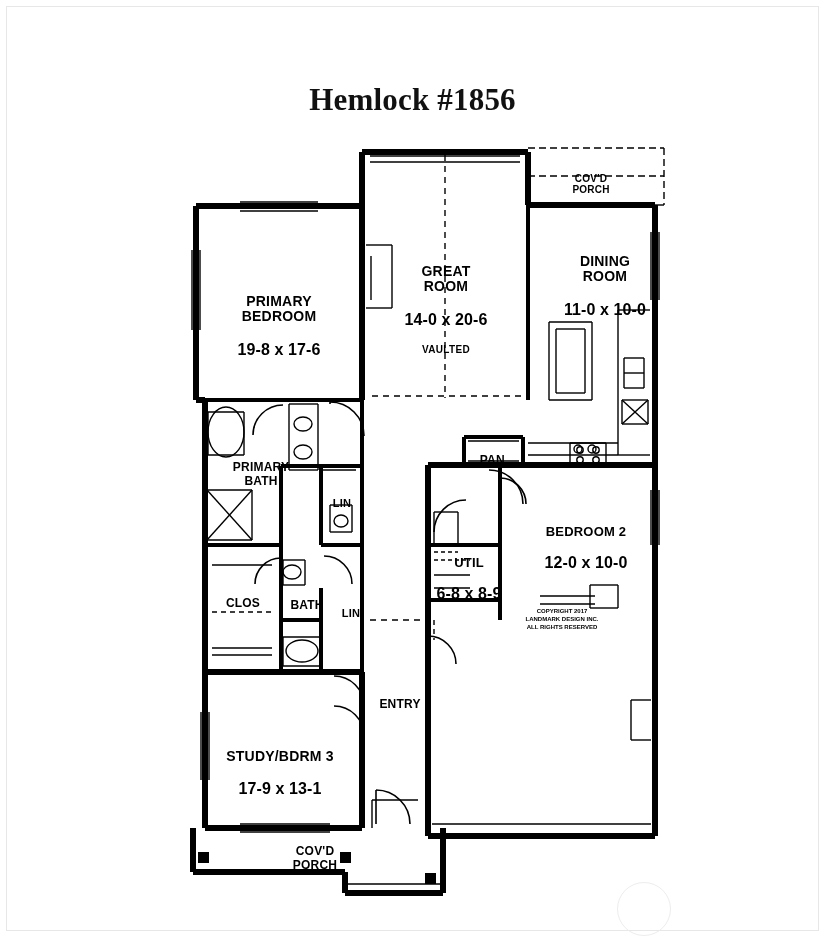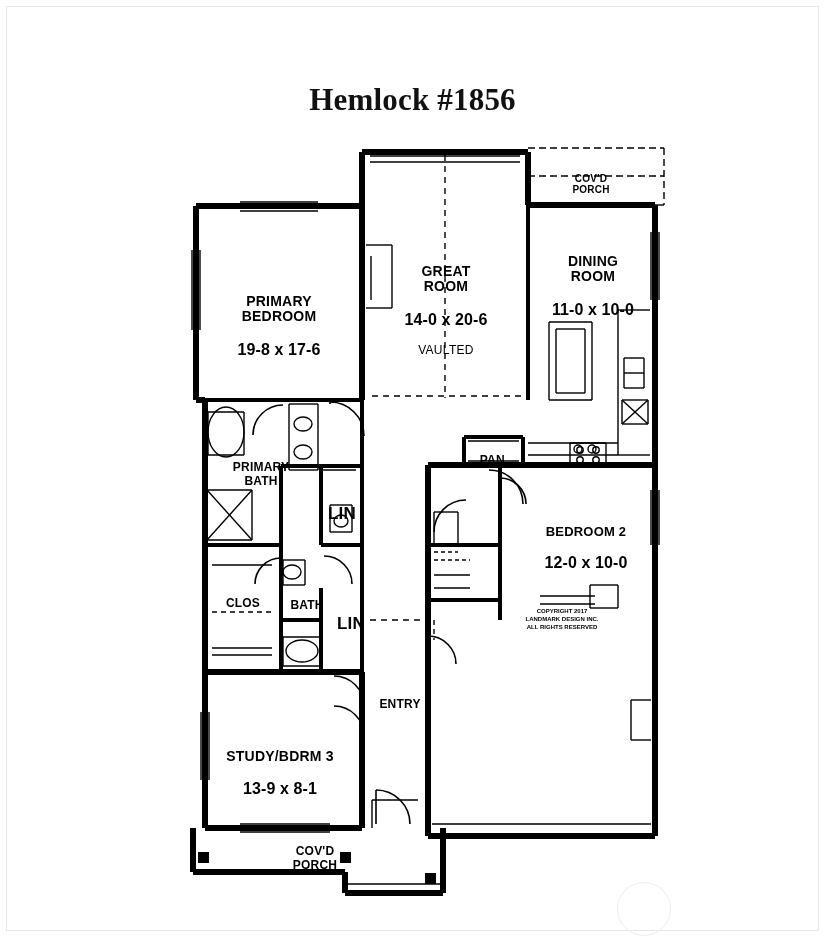--- a/index.html
+++ b/index.html
@@ -62,28 +62,28 @@
     display: block;
     font-size: 16px;
     font-weight: bold;
     letter-spacing: 0.1px;
   }
   .name {
     display: block;
   }
   .sub {
     display: block;
-    font-size: 12px;
-    font-weight: normal;
+    font-size: 10px;
+    font-weight: bold;
     letter-spacing: 0.3px;
   }
   .lbl-13 { font-size: 13px; }
   .lbl-14 { font-size: 14px; }
   .lbl-12 { font-size: 12px; }
-  .lbl-11 { font-size: 17px; }
+  .lbl-11 { font-size: 11px; }
   .lbl-10 { font-size: 10px; }
   #copyright {
     position: absolute;
     left: 508px;
     top: 607px;
     width: 108px;
     text-align: center;
     font-size: 6px;
     font-weight: bold;
     line-height: 1.35;
@@ -374,21 +374,21 @@
     <span class="dim">19-8 x 17-6</span>
   </div>
 
   <div class="room-label lbl-14" style="left:385px; top:248px; width:122px;">
     <span class="name">GREAT
 ROOM</span>
     <span class="dim">14-0 x 20-6</span>
     <span class="sub">VAULTED</span>
   </div>
 
-  <div class="room-label lbl-14" style="left:529px; top:238px; width:128px;">
+  <div class="room-label lbl-14" style="left:541px; top:238px; width:128px;">
     <span class="name">DINING
 ROOM</span>
     <span class="dim">11-0 x 10-0</span>
   </div>
 
 
   <div class="room-label lbl-12" style="left:468px; top:441px; width:52px;">
     <span class="name">PAN.</span>
   </div>
 
@@ -399,41 +399,45 @@
 
   <div class="room-label lbl-11" style="left:324px; top:485px; width:36px;">
     <span class="name">LIN</span>
   </div>
 
   <div class="room-label lbl-13" style="left:516px; top:510px; width:140px;">
     <span class="name">BEDROOM 2</span>
     <span class="dim">12-0 x 10-0</span>
   </div>
 
+  <div class="room-label lbl-13" style="left:430px; top:541px; width:78px;">
+    <span class="name">UTIL</span>
+    <span class="dim">6-8 x 8-9</span>
+  </div>
 
   <div class="room-label lbl-12" style="left:212px; top:584px; width:62px;text-align:center;">
     <span class="name">CLOS</span>
   </div>
 
   <div class="room-label lbl-12" style="left:280px; top:586px; width:54px;">
     <span class="name">BATH</span>
   </div>
 
   <div class="room-label lbl-11" style="left:333px; top:595px; width:36px;">
     <span class="name">LIN</span>
   </div>
 
   <div class="room-label lbl-12" style="left:364px; top:685px; width:72px;">
     <span class="name">ENTRY</span>
   </div>
 
 
   <div class="room-label lbl-14" style="left:197px; top:733px; width:166px;">
     <span class="name">STUDY/BDRM 3</span>
-    <span class="dim">13-9 x 8-1</span>
+    <span class="dim">17-9 x 13-1</span>
   </div>
 
   <div class="room-label lbl-12" style="left:268px; top:832px; width:94px;">
     <span class="name">COV'D
 PORCH</span>
   </div>
 
   <div id="copyright">COPYRIGHT 2017
 LANDMARK DESIGN INC.
 ALL RIGHTS RESERVED</div>

